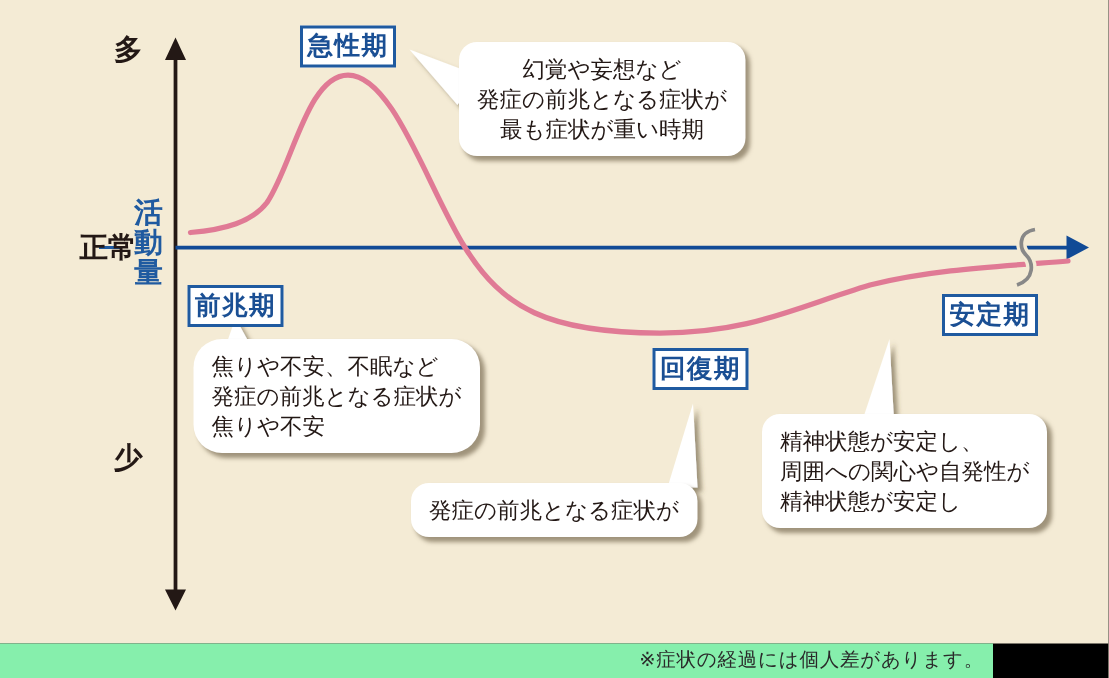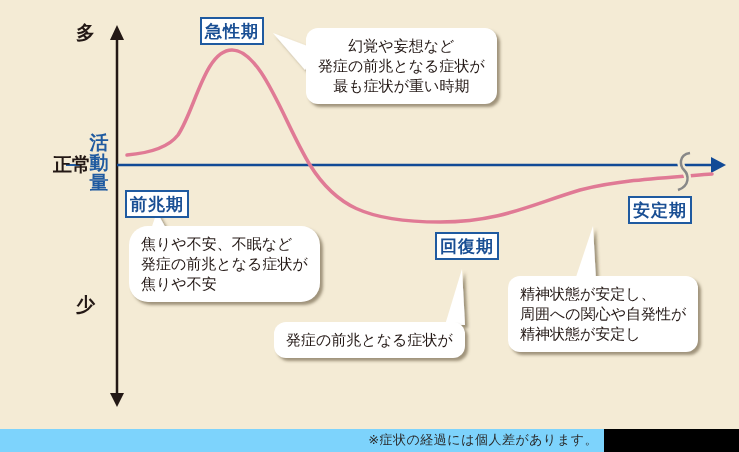--- a/index.html
+++ b/index.html
@@ -1,19 +1,19 @@
 <!DOCTYPE html>
 <html><head>
 <meta charset="utf-8">
 <style>
   html,body{margin:0;padding:0;}
   body{width:739px;height:452px;position:relative;overflow:hidden;background:#000;
        font-family:"DejaVu Sans","Liberation Sans",sans-serif;}
   #canvas{position:absolute;left:0;top:0;width:739px;height:429px;background:#f4ebd5;}
-  #footer{position:absolute;left:0;top:429px;width:604px;height:23px;background:#7dd3fc;}
+  #footer{position:absolute;left:0;top:429px;width:662px;height:23px;background:#86efac;}
   #footer .note{position:absolute;right:6px;top:2px;font-size:13px;color:#2a2a2a;letter-spacing:0.5px;}
   svg.chart{position:absolute;left:0;top:0;}
   .axis-label{position:absolute;font-size:19px;color:#231815;font-weight:bold;}
   .vlabel{position:absolute;left:88px;top:132px;width:22px;font-size:19px;font-weight:bold;color:#1f5aa0;line-height:20px;text-align:center;}
   .vlabel span{display:block;}
   .phase{position:absolute;border:2px solid #1f5aa0;background:#fff;color:#1a4f94;font-weight:bold;font-size:17px;
          padding:1px 3px;line-height:22px;letter-spacing:1px;}
   .bubble{position:absolute;background:#fff;border-radius:12px;box-shadow:3px 3px 3px rgba(90,75,50,0.55);
           font-size:15px;color:#231815;line-height:20px;padding:8px 12px;}
   .bubble span{display:block;white-space:nowrap;}

